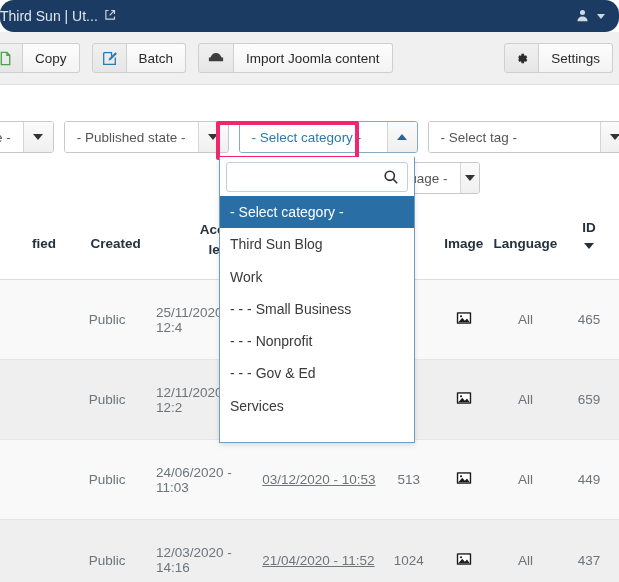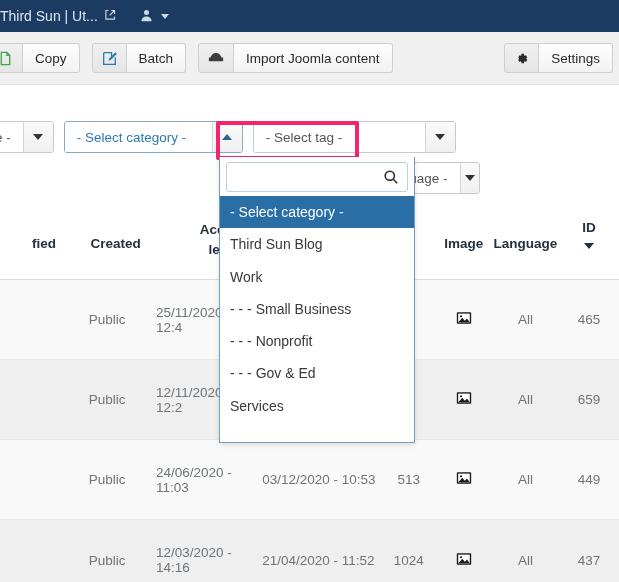--- a/index.html
+++ b/index.html
@@ -10,21 +10,21 @@
     background: #ffffff;
     font-family: "Liberation Sans", sans-serif;
     -webkit-font-smoothing: antialiased;
   }
   #page { position: relative; width: 619px; height: 582px; overflow: hidden; background:#fff; }
 
   
   .topbar {
     position: absolute; left:0; top:0; width:619px; height:32px;
     background:#1c3b63;
-    display:flex; align-items:center; justify-content:flex-start;
+    display:flex; align-items:center; justify-content:space-between;border-radius:14px;
   }
   .site-link {
     color:#dfe6ee; font-size:14px; display:flex; align-items:center; gap:6px;
     margin-right:24px; text-decoration:none; white-space:nowrap;
   }
   .site-link .ext-icon { font-size:11px; color:#cdd8e4; display:inline-block; }
   .user-menu { display:flex; align-items:center; gap:8px; margin-right:14px; }
   .user-glyph { color:#cfd9e4; font-size:13px; line-height:1; }
   .caret-down-white {
     width:0;height:0;border-left:4px solid transparent;border-right:4px solid transparent;
@@ -136,21 +136,21 @@
     border-bottom:1px solid #e6e6e6;
     font-size:13.5px; color:#6e7479;
   }
   .row.odd  { background:#f9f9f9; }
   .row.even { background:#efefef; }
   .row.last { border-bottom:none; }
 
   .c-modified { width:44px; text-align:left; padding-left:0;margin-left:32px; }
   .c-access   { width:68px; text-align:center; }
   .c-created  { width:120px; text-align:left; padding-left:16px; }
-  .c-started  { width:130px; text-align:left; padding-left:6px; }
+  .c-started  { width:130px; text-align:left; padding-left:6px;text-decoration:underline; }
   .c-hits     { width:56px; text-align:center; }
   .c-image    { width:58px; text-align:center; }
   .c-lang     { width:70px; text-align:center; }
   .c-id       { width:62px; text-align:center; }
 
   .th.c-access { flex-direction:column; align-items:center; line-height:1.45; }
   .th.c-created { align-items:flex-start; padding-top:16px; }
   .th.c-started { align-items:flex-start; padding-top:16px; }
   .th.c-modified { padding-top:16px; }
   .th.c-hits, .th.c-image, .th.c-lang { padding-top:16px; justify-content:center; }
@@ -248,20 +248,26 @@
 
     <div class="filter-row r1">
 
       <div class="select-box">
         <span class="sel-text">e -</span>
         <span class="sel-arrow">
             <i class="caret down"></i>
           </span>
       </div>
 
+      <div class="select-box">
+        <span class="sel-text">- Published state -</span>
+        <span class="sel-arrow">
+            <i class="caret down"></i>
+          </span>
+      </div>
 
       <div class="select-box open" style="width:179px;">
         <span class="sel-text" style="flex:1;">- Select category -</span>
         <span class="sel-arrow">
             <i class="caret up"></i>
           </span>
       </div>
 
       <div class="select-box" style="width:203px;">
         <span class="sel-text" style="flex:1;">- Select tag -</span>

